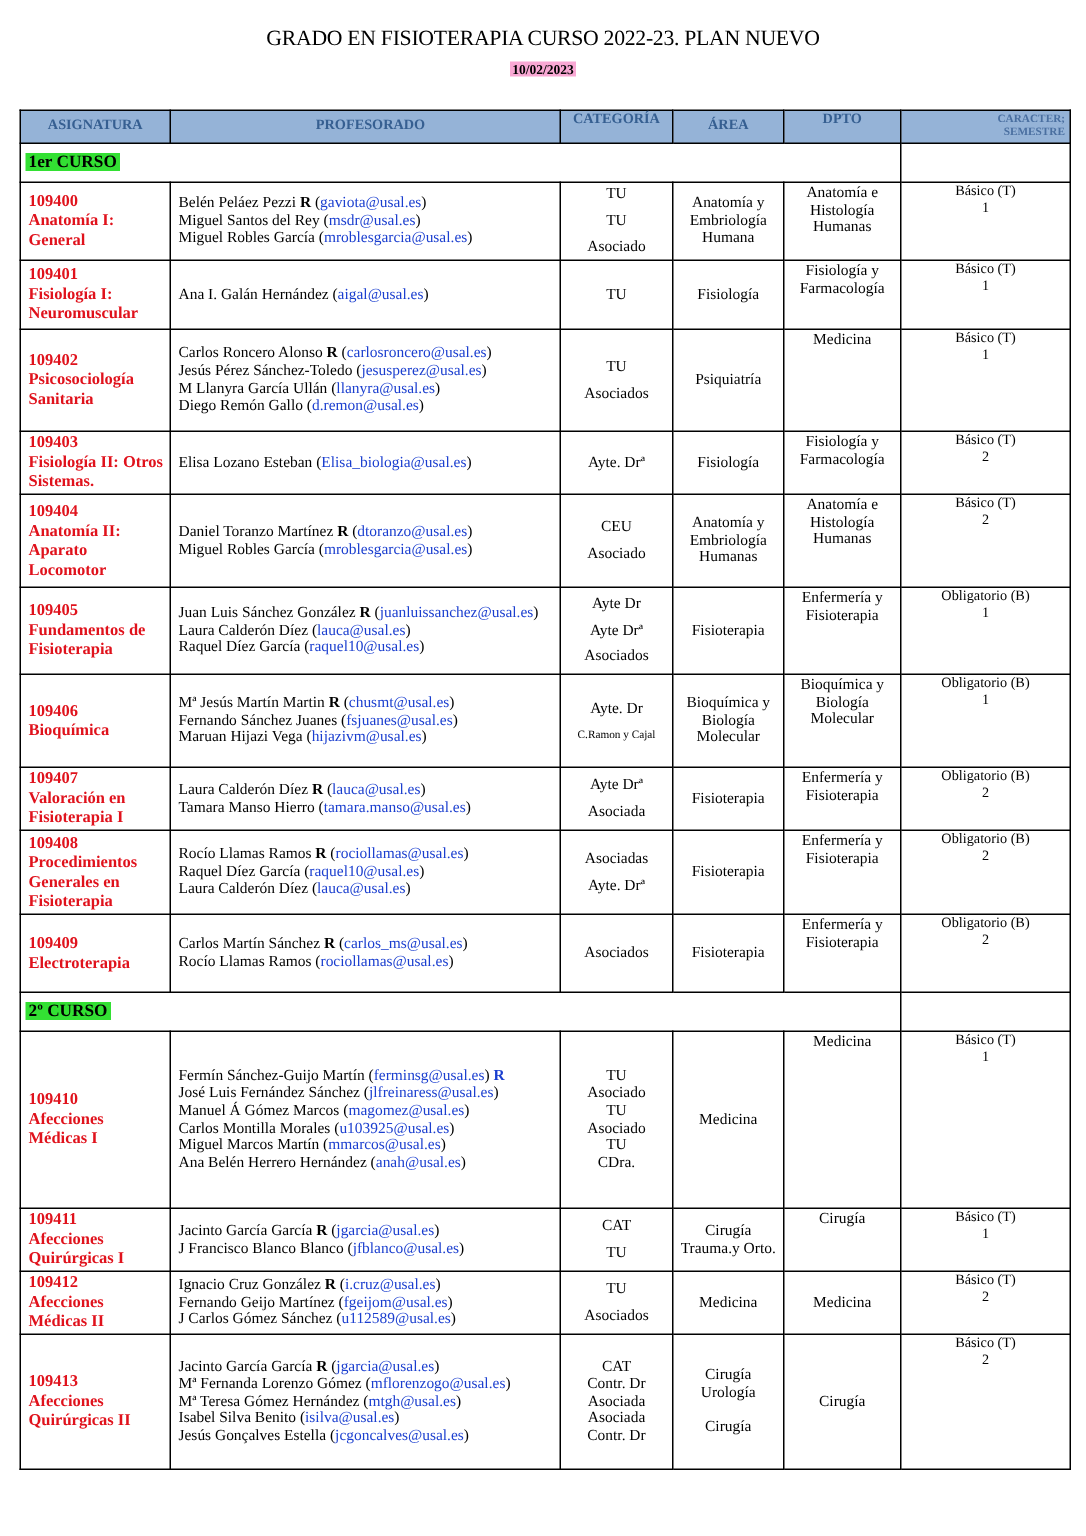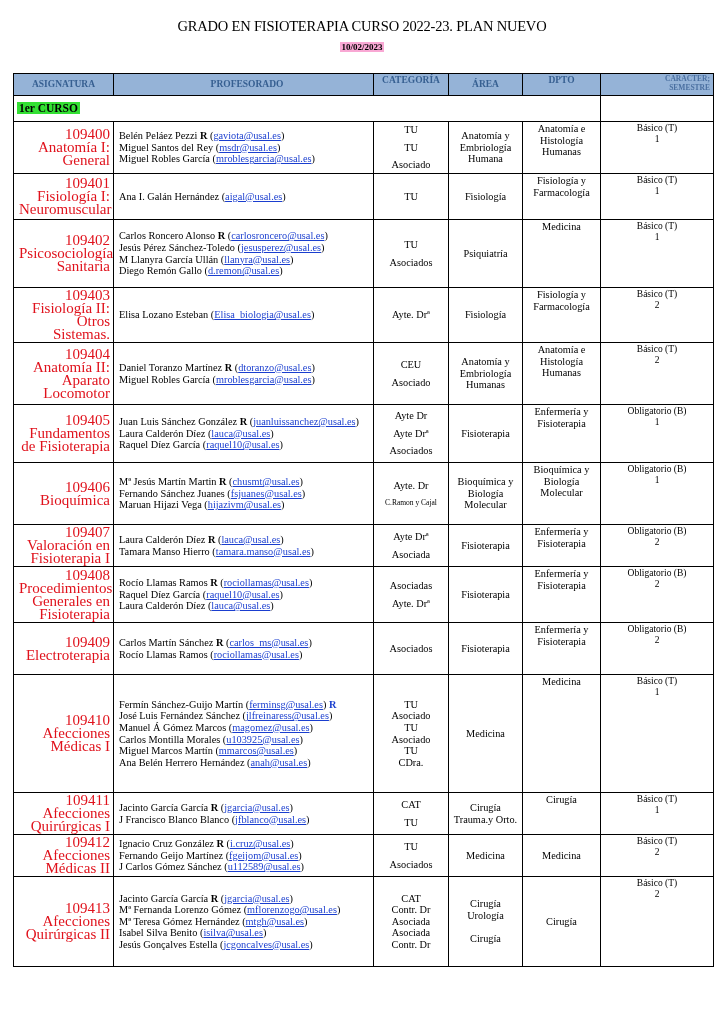--- a/index.html
+++ b/index.html
@@ -8,26 +8,26 @@
   .date { position:absolute; top:36px; left:0; width:724px; text-align:center; }
   .date span { background:#f9a8d4; font-size:9px; font-weight:bold; padding:0 1px; }
   table { position:absolute; top:73px; left:13px; width:700px; border-collapse:collapse; table-layout:fixed; }
   td, th { border:1px solid #000; padding:1px 3px; vertical-align:top; font-size:10.3px; line-height:11.6px; }
   th { background:#95b3d7; color:#365f91; font-weight:bold; font-size:9.5px; height:19px; vertical-align:middle; text-align:center; }
   th.left { text-align:center; padding-left:10px; }
   th.top { vertical-align:top; }
   th.small { font-size:7.5px; line-height:8.5px; color:#4a6fa0; text-align:right; vertical-align:top; }
   .course-row td { height:23px; vertical-align:middle; text-align:left; }
   .course-label { background:#33e033; font-weight:bold; font-size:11.5px; padding:0 2px; }
-  .subj { color:#e0121c; font-weight:normal; font-size:15px; line-height:13px; vertical-align:middle; padding-left:5px;text-align:right; }
+  .subj { color:#e0121c; font-weight:bold; font-size:11px; line-height:13px; vertical-align:middle; padding-left:5px; }
   .prof { padding-left:5px; vertical-align:middle; }
   .center { text-align:center; vertical-align:middle; }
   .ctop { text-align:center; vertical-align:top; }
   .char { text-align:center; vertical-align:top; font-size:9.5px; line-height:10.5px; }
-  a { color:#1a3ecf; text-decoration:underline; }
+  a { color:#1a3ecf; }
   .small7 { font-size:7.5px; line-height:9px; }
 </style>
 </head>
 <body>
 
 <div class="title">GRADO EN FISIOTERAPIA CURSO 2022-23. PLAN NUEVO</div>
 <div class="date"><span>10/02/2023</span></div>
 
 <table>
   <colgroup>
@@ -249,20 +249,24 @@
         <td class="center">
           <div class="">Asociados</div>
         </td>
         <td class="center"><span>Fisioterapia</span></td>
         <td class="ctop"><span>Enfermería y Fisioterapia</span></td>
         <td class="char">
           <div>Obligatorio (B)</div>
           <div>2</div>
         </td>
       </tr>
+      <tr class="course-row">
+        <td colspan="5"><span class="course-label">2º CURSO</span></td>
+        <td></td>
+      </tr>
       <tr style="height: 118px;">
         <td class="subj">
           <div>109410</div>
           <div>Afecciones Médicas I</div>
         </td>
         <td class="prof">
           <div><span>Fermín Sánchez-Guijo Martín</span> (<a>ferminsg@usal.es</a>) <b style="color:#1a3ecf">R</b></div>
           <div><span>José Luis Fernández Sánchez</span> (<a>jlfreinaress@usal.es</a>)</div>
           <div><span>Manuel Á Gómez Marcos</span> (<a>magomez@usal.es</a>)</div>
           <div><span>Carlos Montilla Morales</span> (<a>u103925@usal.es</a>)</div>

